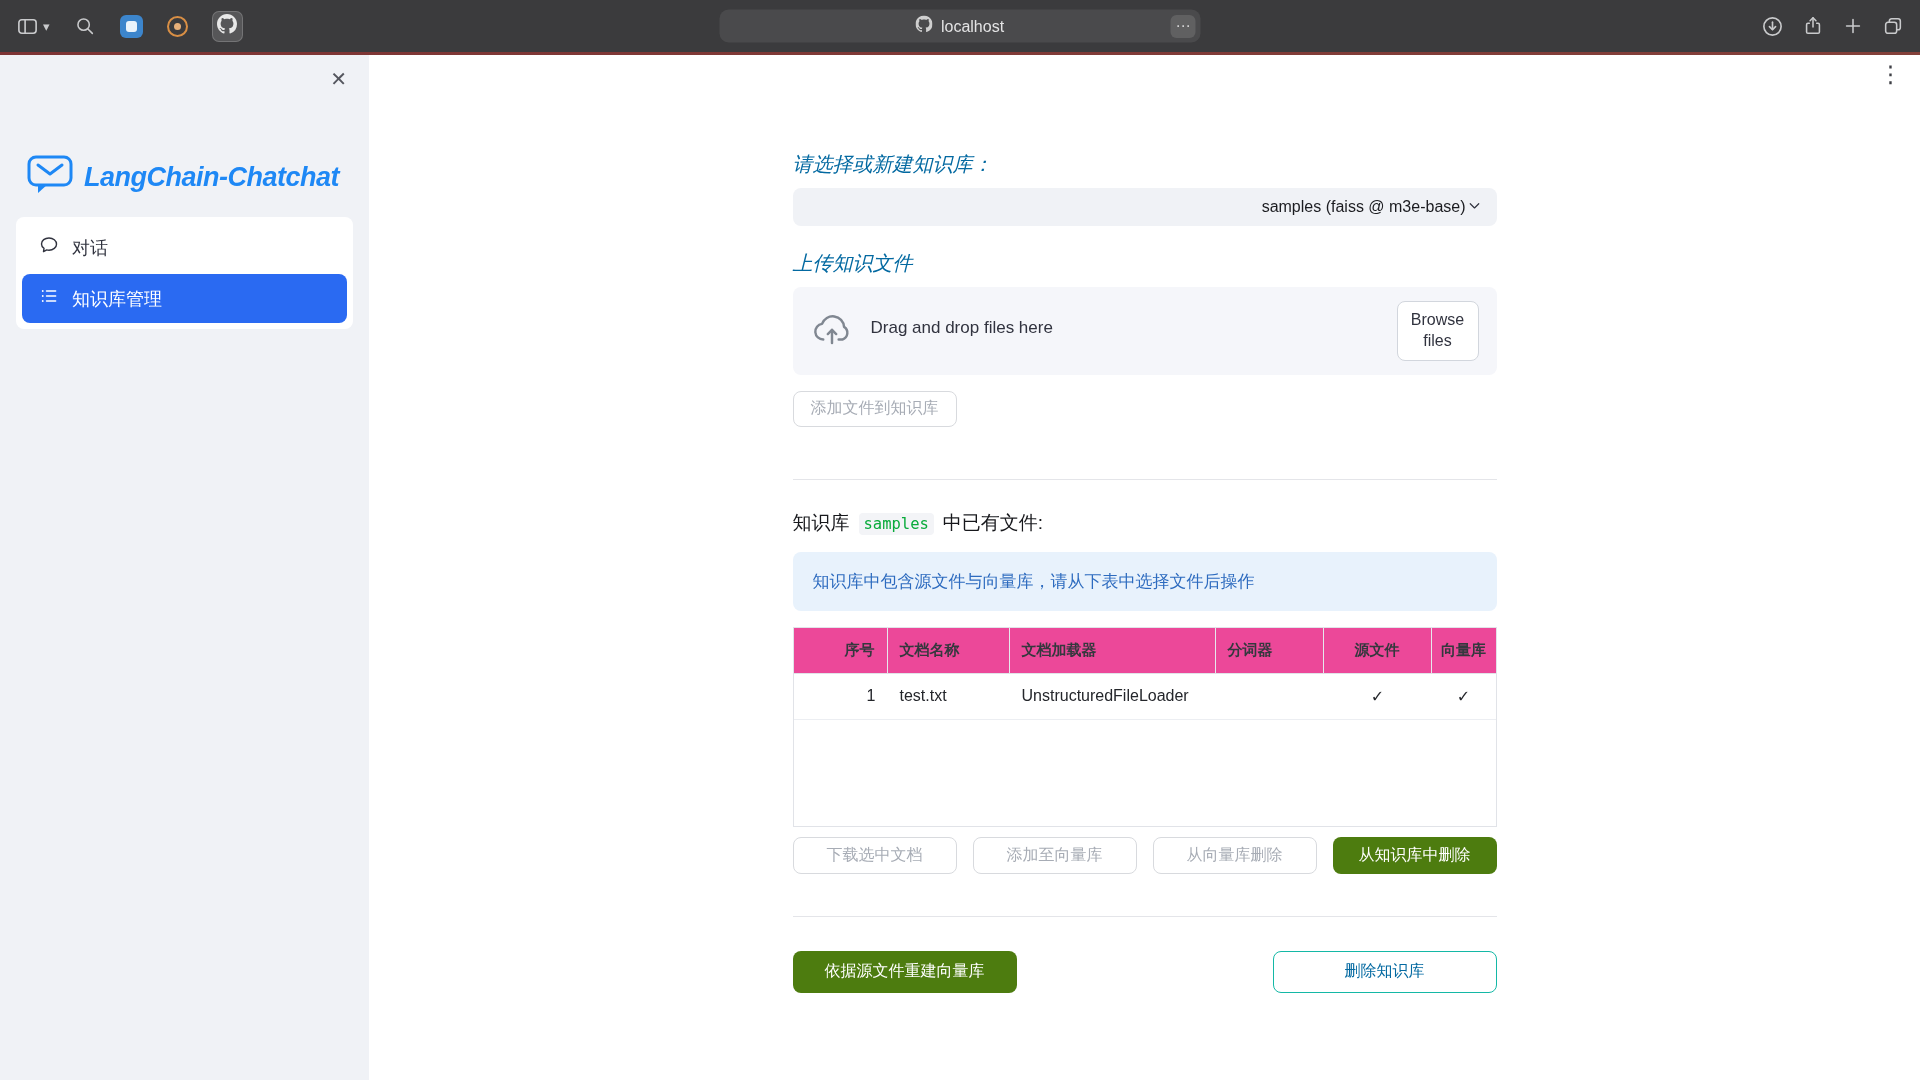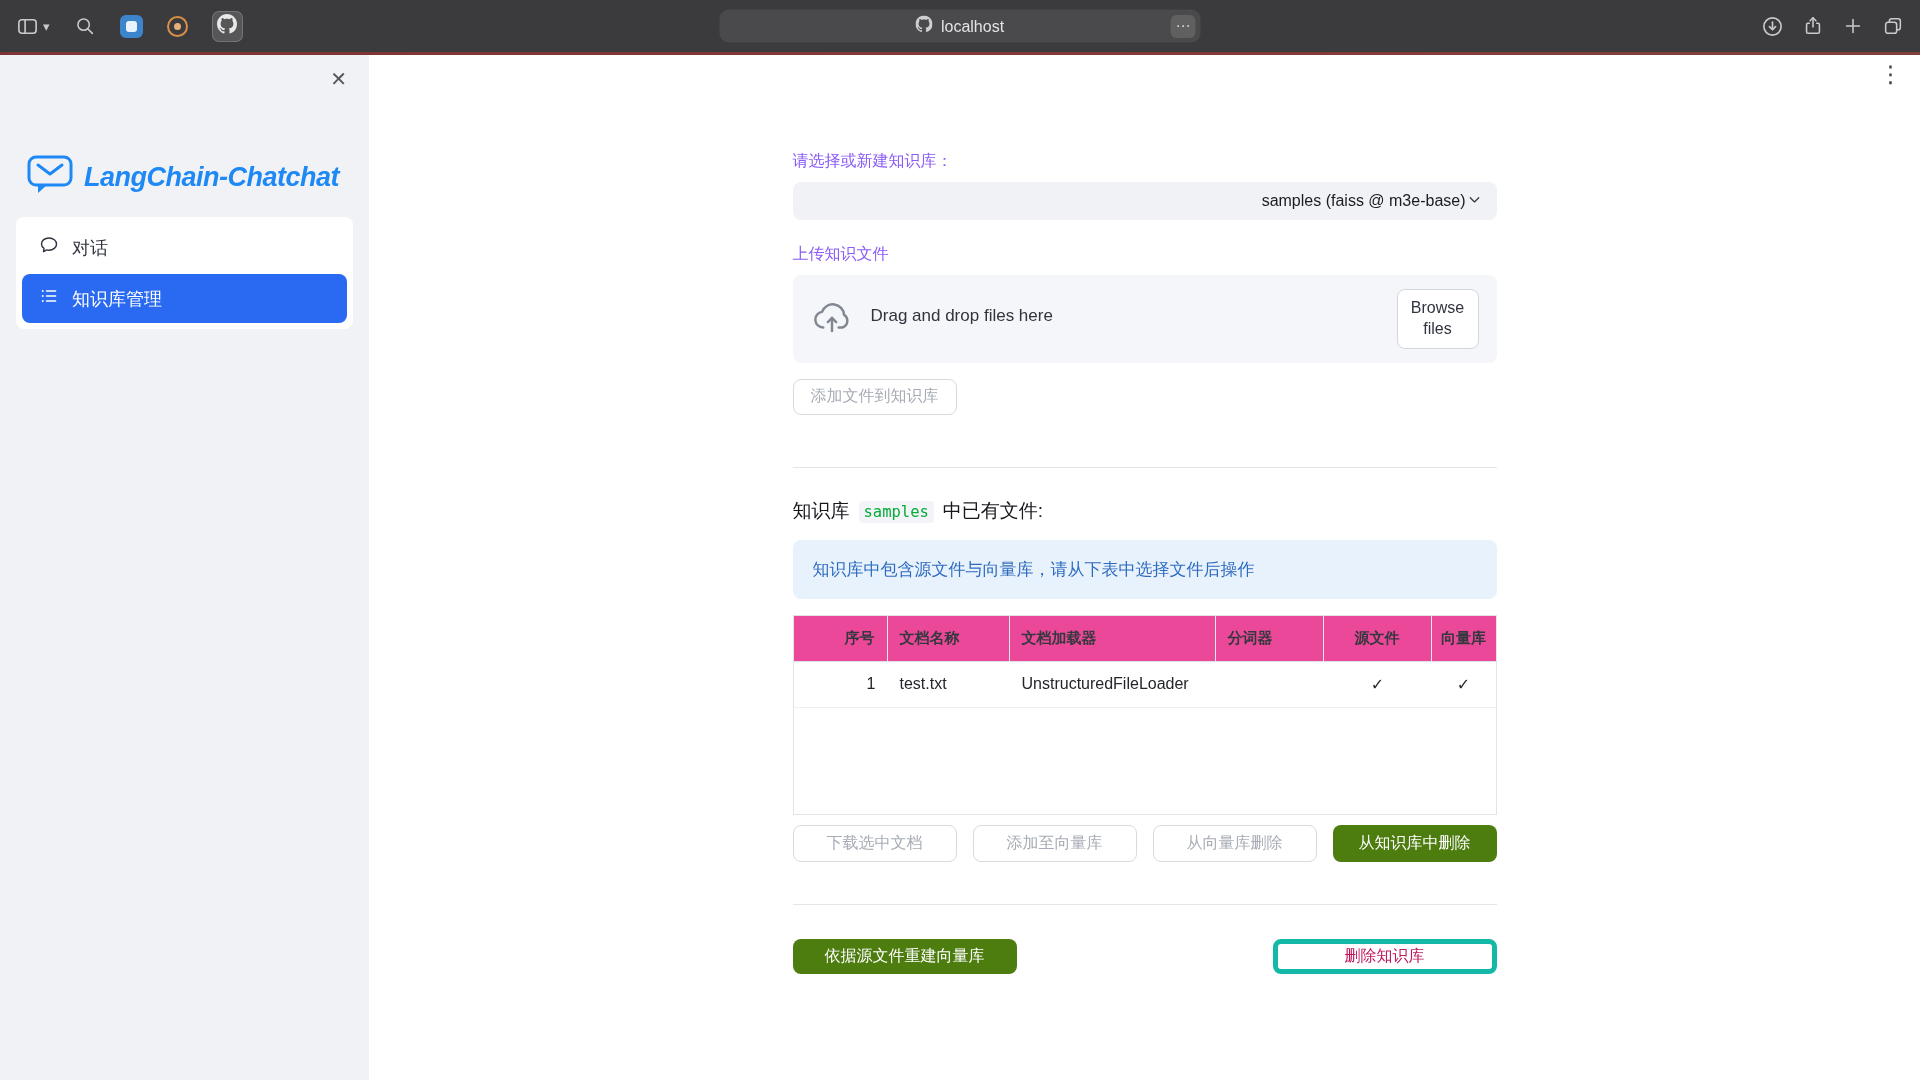--- a/index.html
+++ b/index.html
@@ -100,21 +100,21 @@
 
   .main { flex: 1; position: relative; background: #ffffff; }
   .main-menu {
     position: absolute; top: 8px; right: 18px;
     font-size: 23px; color: #3d3f45; line-height: 1;
     background: none; border: none; cursor: pointer;
   }
 
   .content { width: 704px; margin: 0 auto; padding-top: 96px; }
 
-  .field-label { font-size: 16px; color: #8b5cf6; margin-bottom: 10px; }
+  .field-label { font-size: 20px; color: #0369a1; margin-bottom: 10px; font-style: italic; }
 
   .selectbox {
     height: 38px; background: #f0f2f6; border-radius: 8px;
     display: flex; align-items: center; justify-content: flex-end;
     padding: 0 14px; font-size: 16px; color: #1b1c20;
     margin-bottom: 24px; cursor: pointer;
   }
 
   .dropzone {
     background: #f5f6fa; border-radius: 8px;
@@ -131,21 +131,21 @@
     font-size: 16px; color: #31333f; line-height: 1.3;
     padding: 8px 6px; cursor: pointer;
     font-family: inherit;
   }
 
   .btn {
     border-radius: 8px; font-size: 16px; font-family: inherit;
     display: inline-flex; align-items: center; justify-content: center;
     cursor: pointer; background: #ffffff;
   }
-  .btn.secondary { border: 5px solid #14b8a6; color: #be185d; }
+  .btn.secondary { border: 1px solid #14b8a6; color: #0369a1; }
   .btn.disabled  { border: 1px solid #d8dade; color: #a7acb5; cursor: default; }
   .btn.primary   { border: none; background: #4d7c0f; color: #ffffff; }
 
   .add-btn { height: 36px; padding: 0 17px; }
 
   .divider { border: none; height: 1px; background: #e4e5e9; margin: 52px 0 30px 0; }
   .divider.second { margin: 42px 0 34px 0; }
 
   .kb-heading {
     display: flex; align-items: baseline; gap: 9px;
@@ -185,21 +185,21 @@
   .c2 { width: 206px; }
   .c3 { width: 108px; }
   .c4 { width: 108px; justify-content: center; }
   .c5 { flex: 1; justify-content: center; }
   .tfiller { flex: 1; background: #ffffff; }
 
   .actions { display: flex; gap: 16px; margin-top: 10px; }
   .action-btn { width: 164px; height: 37px; }
 
   .bottom-row { display: flex; justify-content: space-between; padding-bottom: 90px; }
-  .bottom-btn { width: 224px; height: 35px; }
+  .bottom-btn { width: 224px; height: 42px; }
 
   svg.stroke-ic { fill: none; stroke: #c9cacc; stroke-width: 1.7; stroke-linecap: round; stroke-linejoin: round; }
   svg.dark-stroke { fill: none; stroke: #31333f; stroke-width: 1.7; stroke-linecap: round; stroke-linejoin: round; }
   svg.white-stroke { fill: none; stroke: #ffffff; stroke-width: 1.7; stroke-linecap: round; stroke-linejoin: round; }
 </style>
 </head>
 <body>
 
 <div class="toolbar">
   <div class="tb-left">

